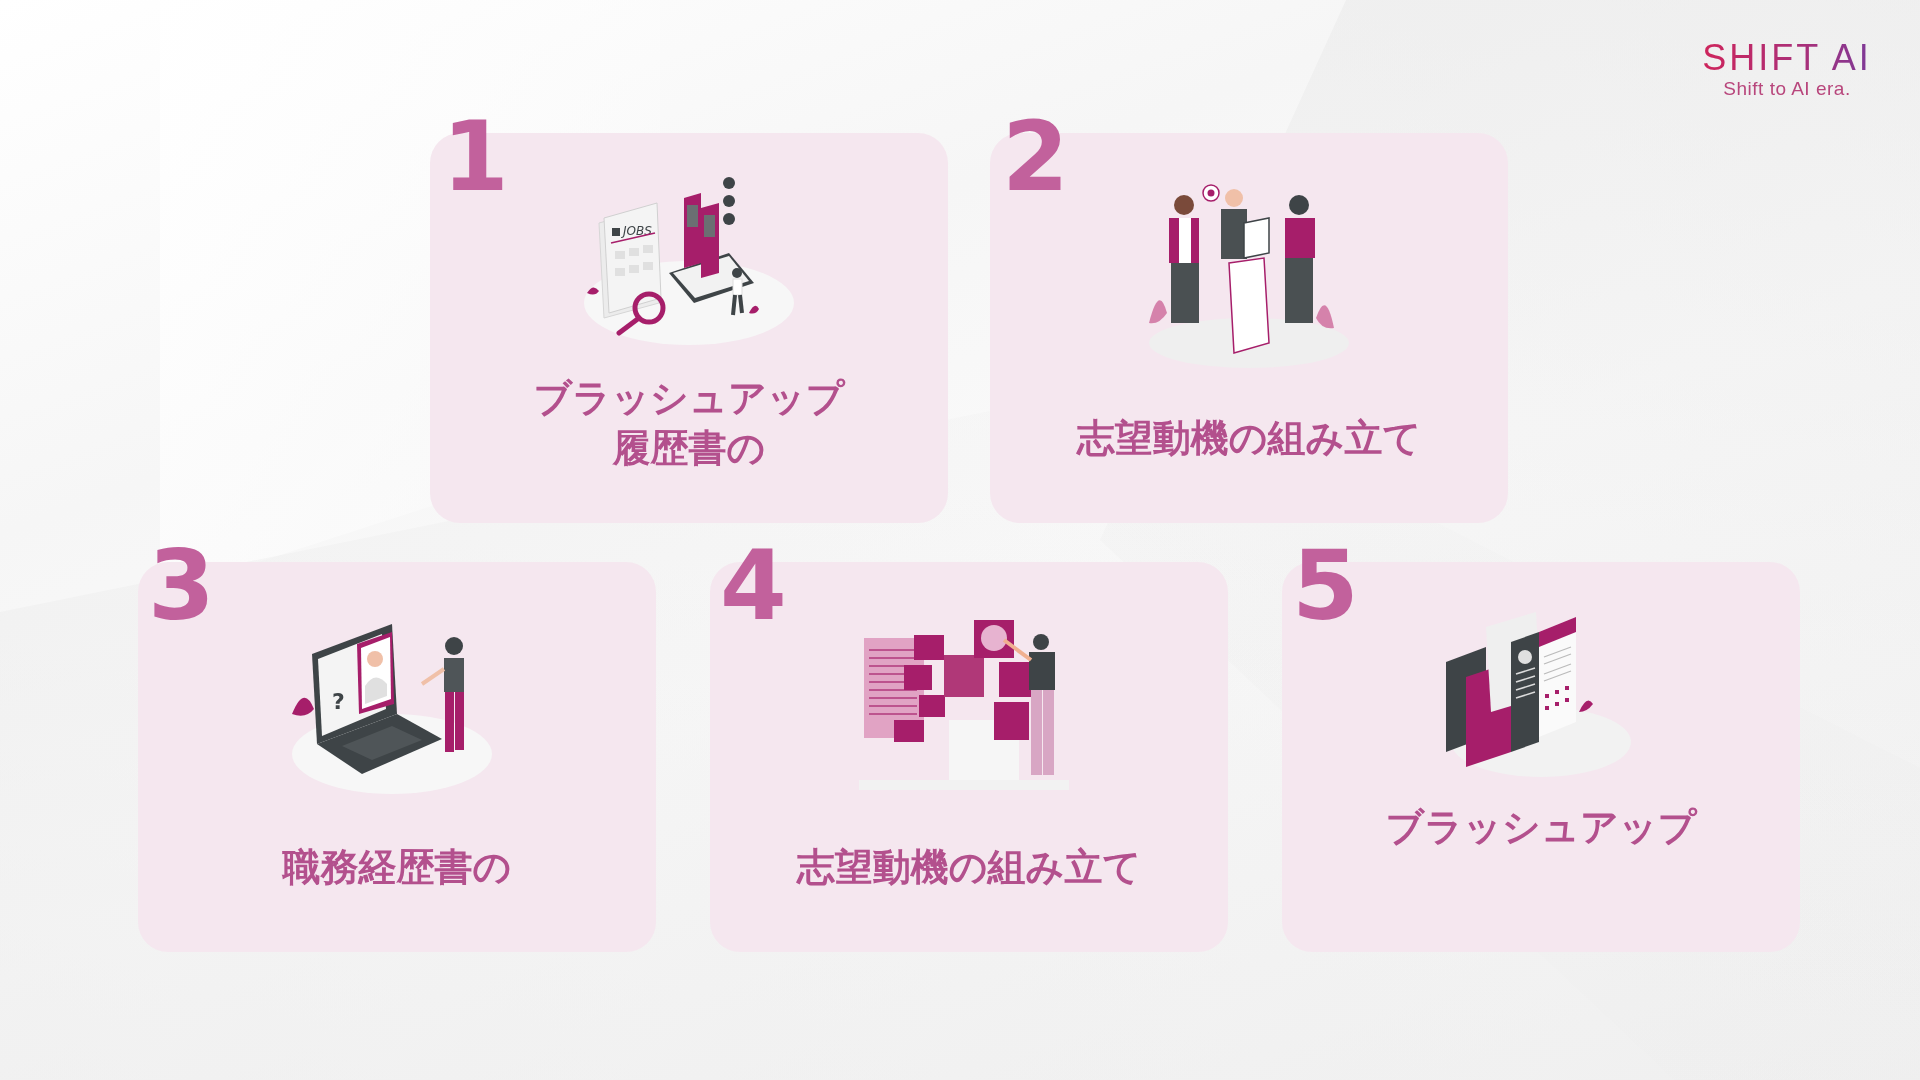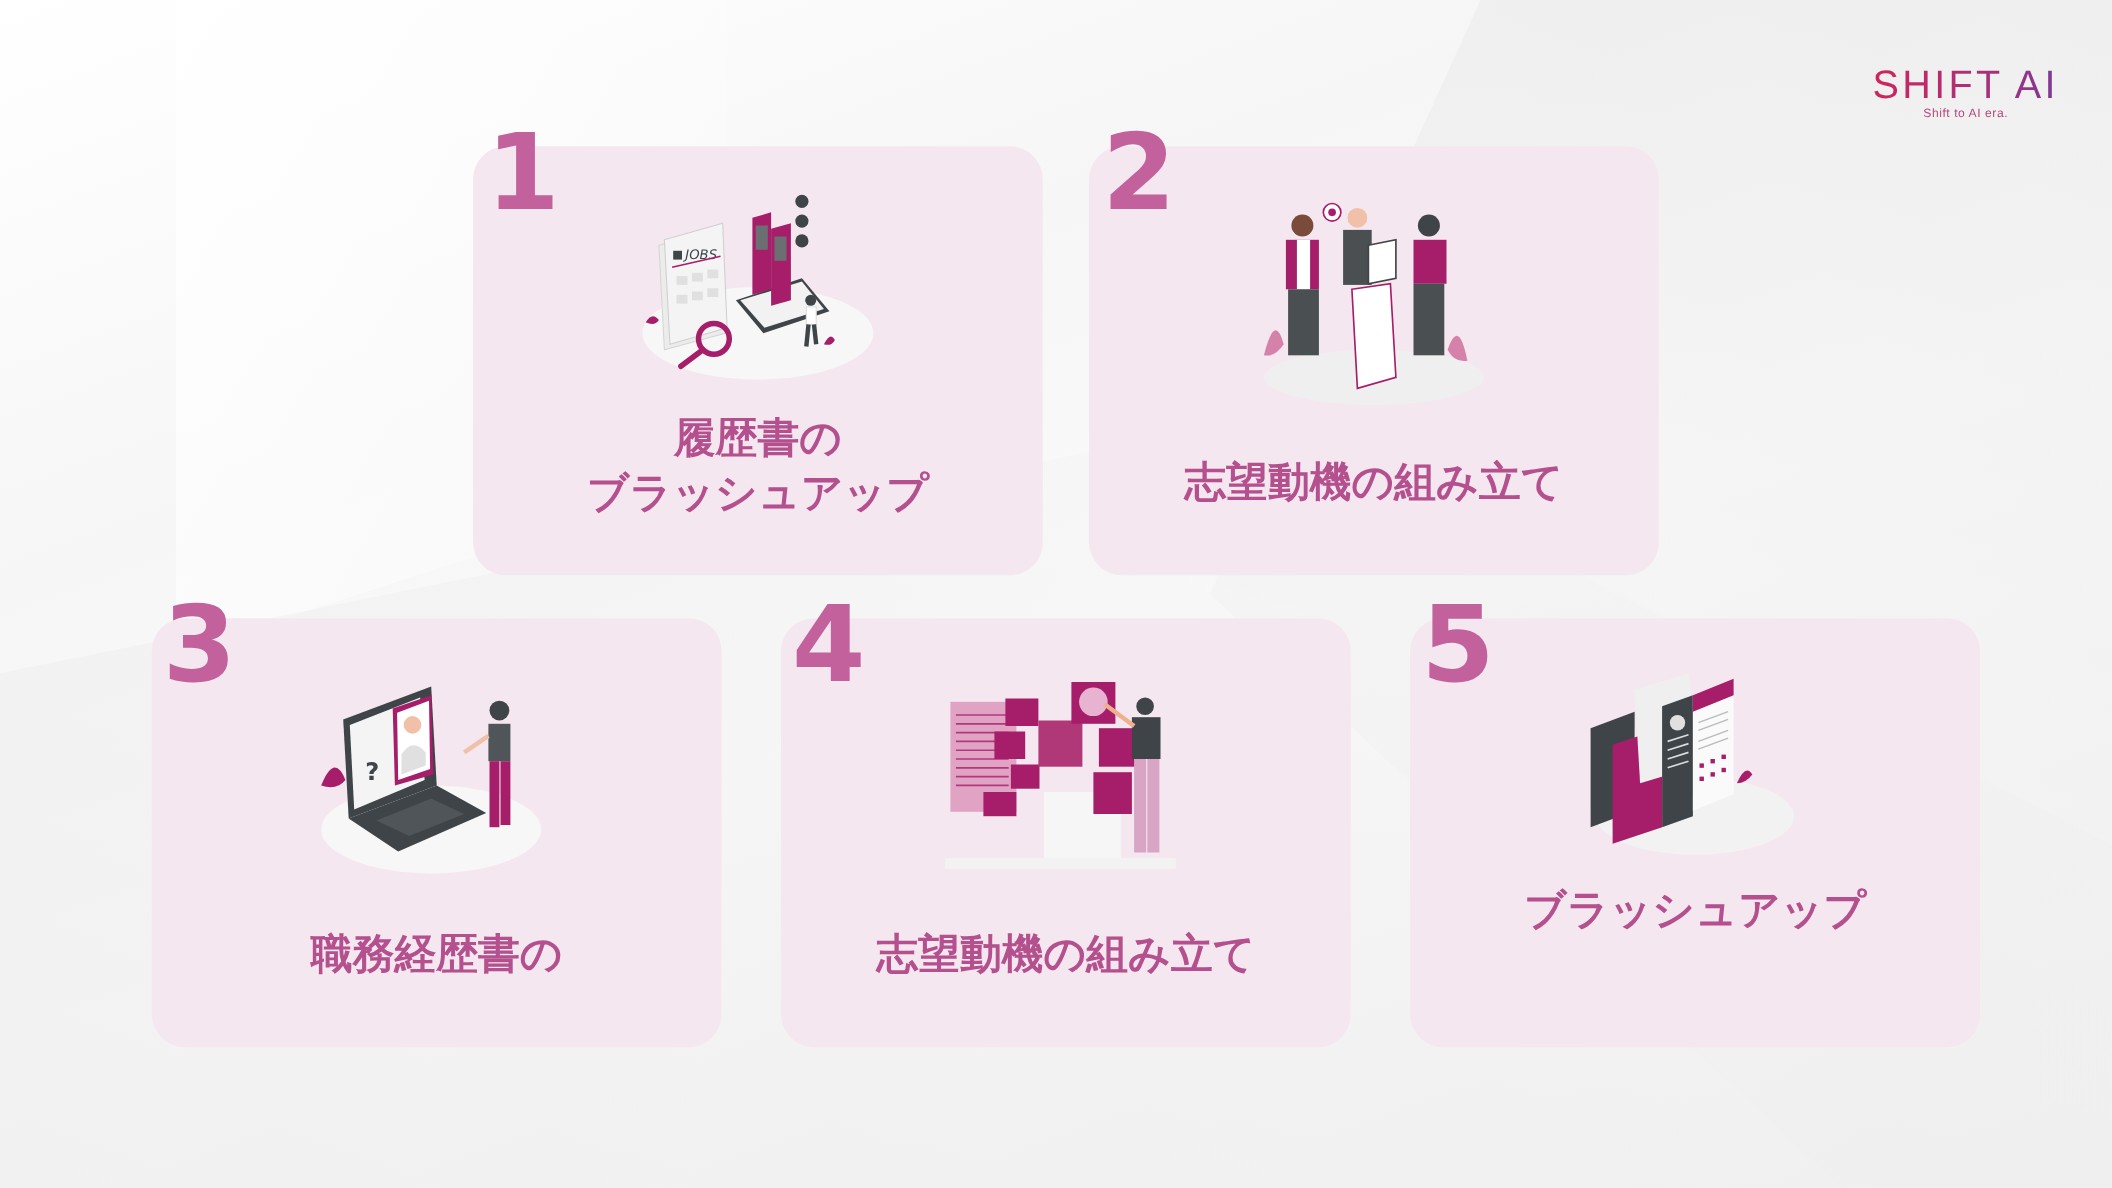--- a/index.html
+++ b/index.html
@@ -15,29 +15,29 @@
   .f2 { left: 160px; top: 0; width: 500px; height: 1080px;
         background: linear-gradient(120deg, rgba(255,255,255,0.9), rgba(240,240,240,0.3));
         clip-path: polygon(0 0, 100% 0, 100% 40%, 0 55%); }
   .f3 { left: 0; top: 300px; width: 1920px; height: 780px;
         background: linear-gradient(20deg, rgba(235,235,235,0.6), rgba(255,255,255,0));
         clip-path: polygon(0 40%, 60% 10%, 100% 60%, 100% 100%, 0 100%); }
   .f4 { left: 1100px; top: 0; width: 820px; height: 1080px;
         background: linear-gradient(200deg, rgba(232,232,232,0.55), rgba(255,255,255,0));
         clip-path: polygon(30% 0, 100% 0, 100% 100%, 70% 100%, 0 50%); }
 
-  .logo { position: absolute; left: 1697px; top: 38px; width: 180px; text-align: center; margin-top: 19px; }
+  .logo { position: absolute; left: 1697px; top: 38px; width: 180px; text-align: center; }
   .logo-main {
     font-family: "Liberation Sans", sans-serif;
     font-size: 36px; letter-spacing: 3px; font-weight: 400;
     background: linear-gradient(90deg, #d0245a, #a8307a 60%, #7a3a9a);
     -webkit-background-clip: text; background-clip: text; color: transparent;
     line-height: 40px;
   }
-  .logo-sub { font-family: "Liberation Sans", sans-serif; font-size: 11px; color: #b8467c; letter-spacing: 0.5px; margin-top: 0px; }
+  .logo-sub { font-family: "Liberation Sans", sans-serif; font-size: 19px; color: #b8467c; letter-spacing: 0.5px; margin-top: 0px; }
 
   .card {
     position: absolute; width: 518px; height: 390px;
     background: #f5e7ef; border-radius: 30px;
   }
   .num {
     position: absolute;
     font-family: "DejaVu Sans", sans-serif; font-weight: 700;
     font-size: 96px; line-height: 96px; color: #c2619c;
   }
@@ -89,22 +89,22 @@
     <line x1="60" y1="145" x2="40" y2="160" stroke="#a61e6a" stroke-width="5" stroke-linecap="round"></line>
     <circle cx="158" cy="100" r="5" fill="#3e4447"></circle>
     <rect x="154" y="106" width="9" height="16" fill="#ffffff" stroke="#ddd"></rect>
     <line x1="156" y1="122" x2="154" y2="142" stroke="#3e4447" stroke-width="4"></line>
       <line x1="161" y1="122" x2="163" y2="140" stroke="#3e4447" stroke-width="4"></line>
     <path d="M8 120 q6 -10 12 -2 q-4 6 -12 2" fill="#a61e6a"></path>
     <path d="M170 140 q6 -12 10 -4 q-3 6 -10 4" fill="#a61e6a"></path>
   </svg>
   <div class="num" style="left:12px; top:-24px;">1</div>
   <div class="title" style="top:240px;">
+    <div>ブラッシュアップ</div>
     <div>履歴書の</div>
-    <div>ブラッシュアップ</div>
   </div>
 </div>
 
 <div class="card" style="left:990px; top:133px;">
   <svg class="illus" style="top:50px;" width="220" height="190" viewBox="0 0 220 190">
     <ellipse cx="110" cy="160" rx="100" ry="25" fill="#efefef"></ellipse>
     <path d="M10 140 q10 -40 18 -10 q-8 12 -18 10" fill="#c8578f" opacity="0.7"></path>
     <path d="M195 145 q-8 -40 -18 -10 q6 12 18 10" fill="#c8578f" opacity="0.7"></path>
     <circle cx="45" cy="22" r="10" fill="#7a4a3a"></circle>
     <rect x="30" y="35" width="30" height="45" fill="#a61e6a"></rect>

